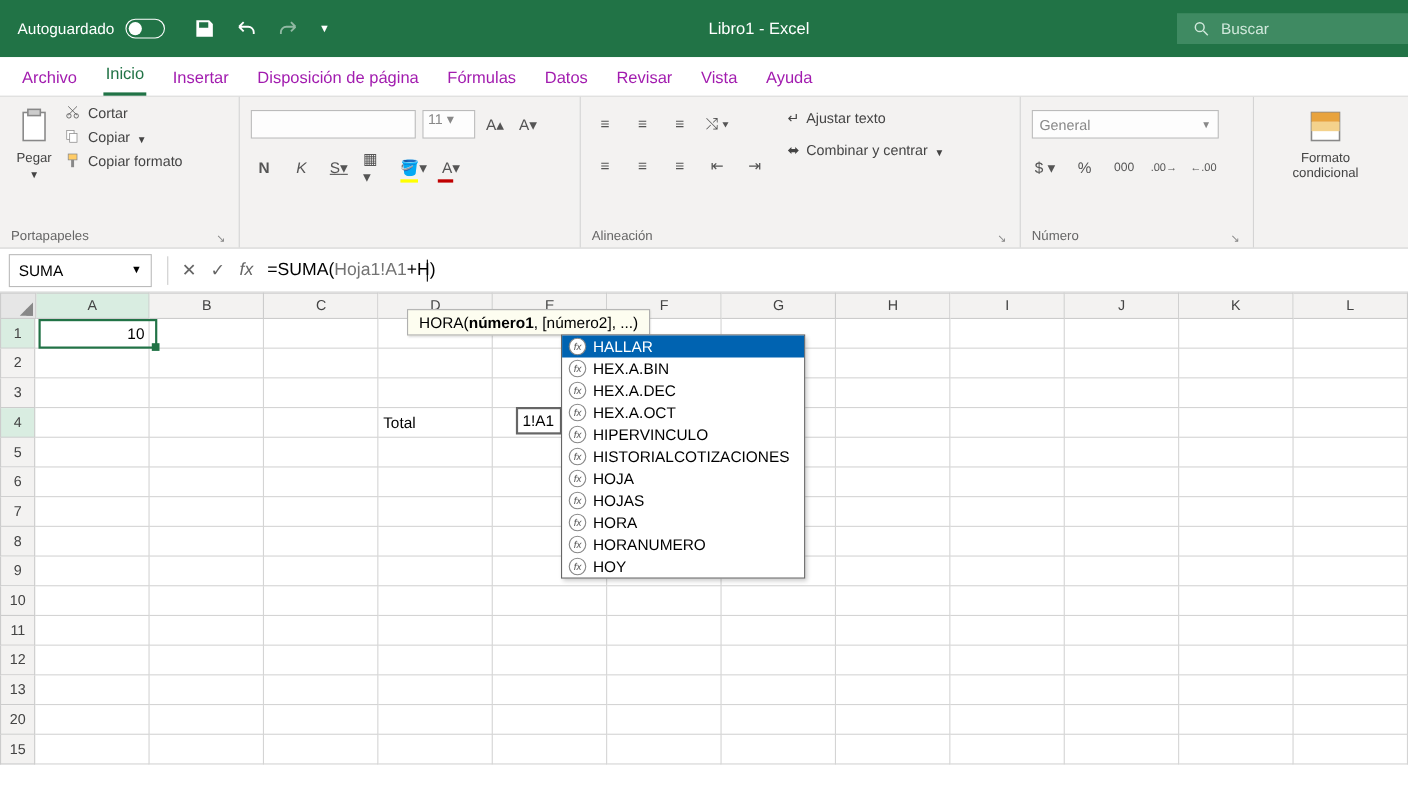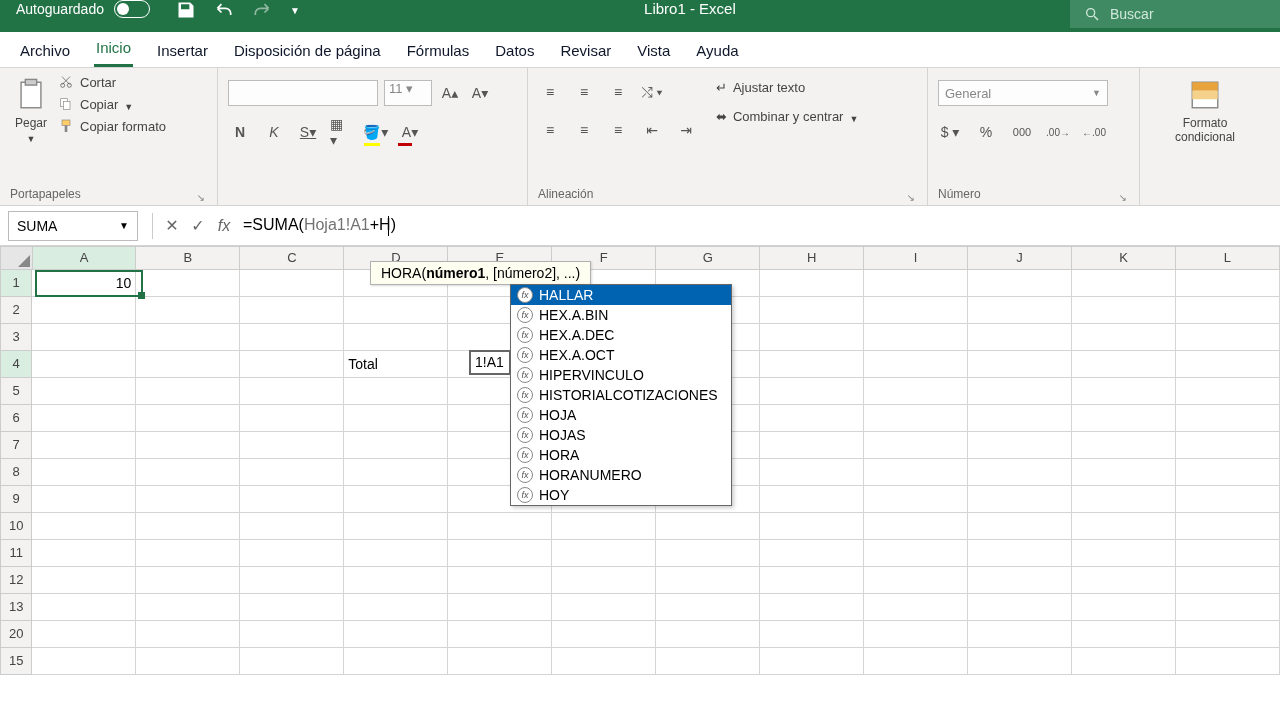--- a/index.html
+++ b/index.html
@@ -1,30 +1,30 @@
 <!DOCTYPE html>
 <html><head>
 <meta charset="utf-8">
 <style>
 * { box-sizing: border-box; margin: 0; padding: 0; font-family: "Segoe UI", Arial, sans-serif; }
 body { background: #fff; overflow: hidden; width: 1280px; height: 720px; position: relative; }
 
 
-.titlebar { height: 32px; background: #217346; display: flex; align-items: flex-start; color: #fff; }
+.titlebar { height: 52px; background: #217346; display: flex; align-items: center; color: #fff; }
 .auto-save { display: flex; align-items: center; gap: 10px; padding: 0 16px; font-size: 14px; }
 .toggle { width: 36px; height: 18px; border: 1px solid #fff; border-radius: 9px; position: relative; }
 .toggle::after { content: ""; position: absolute; width: 12px; height: 12px; background: #fff; border-radius: 50%; top: 2px; left: 2px; }
 .qat { display: flex; align-items: center; gap: 18px; padding: 0 10px; }
 .qat-icon { width: 20px; height: 20px; fill: #fff; }
 .title-center { flex: 1; text-align: center; font-size: 15px; }
 .search-box { display: flex; align-items: center; gap: 10px; background: #3f8a62; padding: 6px 14px; min-width: 210px; color: #d0e8db; font-size: 14px; }
 
 
 .tabs { height: 36px; display: flex; align-items: flex-end; gap: 22px; padding: 0 18px; background: #fff; border-bottom: 1px solid #d4d4d4; font-size: 15px; }
-.tab { padding: 8px 2px; color: #0f172a; cursor: pointer; }
+.tab { padding: 8px 2px; color: #a21caf; cursor: pointer; }
 .tab.active { color: #217346; border-bottom: 3px solid #217346; font-weight: 500; }
 
 
 .ribbon { height: 138px; background: #f3f2f1; display: flex; border-bottom: 1px solid #d4d4d4; }
 .group { border-right: 1px solid #d4d4d4; display: flex; flex-direction: column; padding: 6px 10px 2px; }
 .group-body { flex: 1; display: flex; align-items: flex-start; gap: 6px; }
 .group-label { text-align: left; font-size: 12px; color: #666; padding: 2px 0; position: relative; }
 .group-label::after { content: "↘"; position: absolute; right: 2px; bottom: 0; font-size: 10px; color: #888; }
 .big-btn { display: flex; flex-direction: column; align-items: center; gap: 4px; padding: 4px; font-size: 12px; color: #444; }
 .big-btn svg { width: 34px; height: 34px; }

